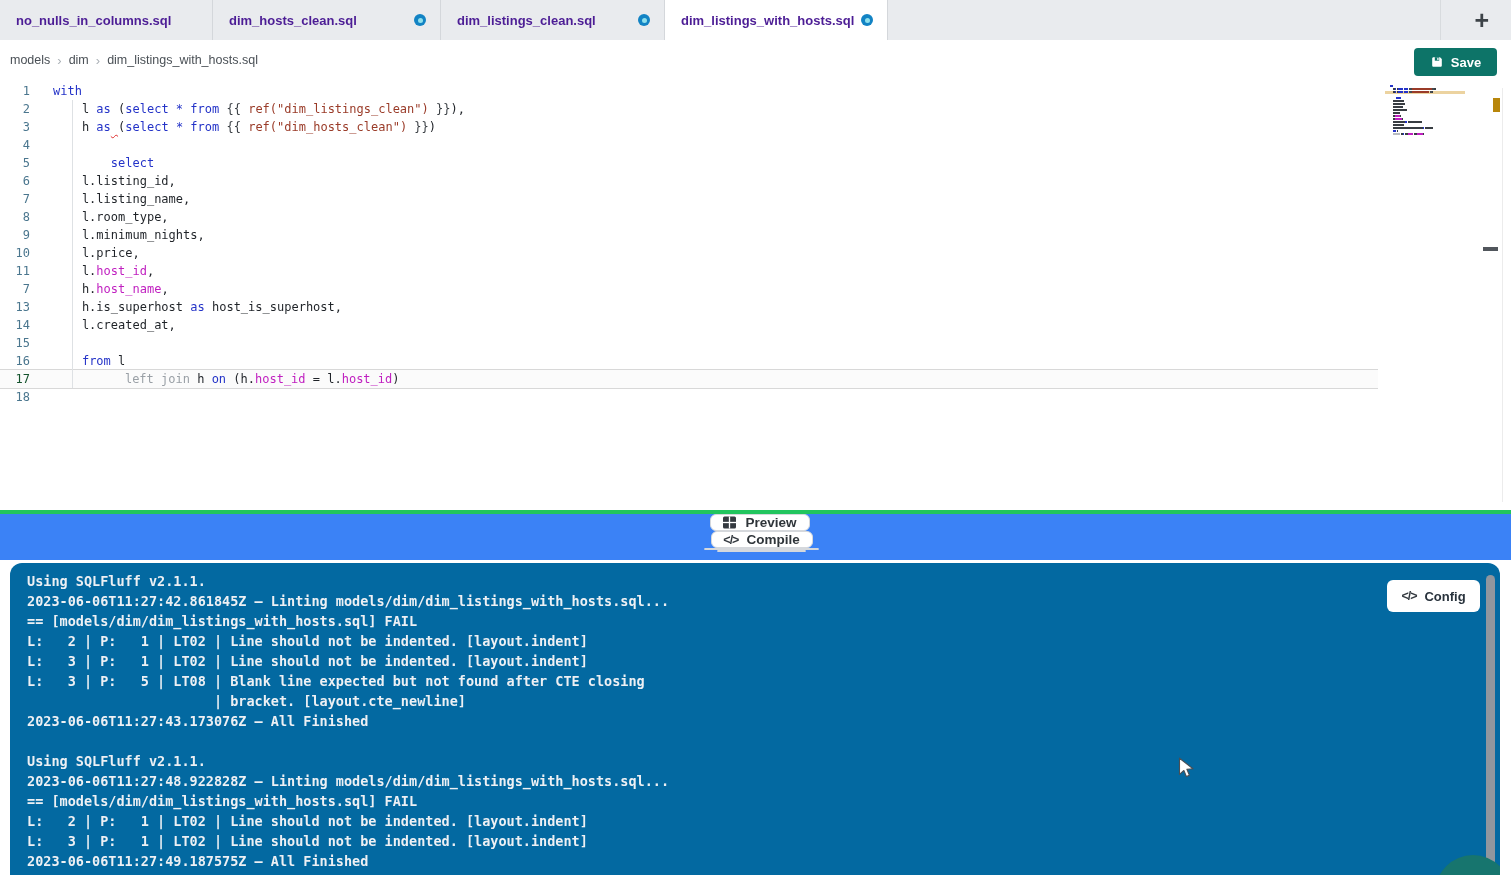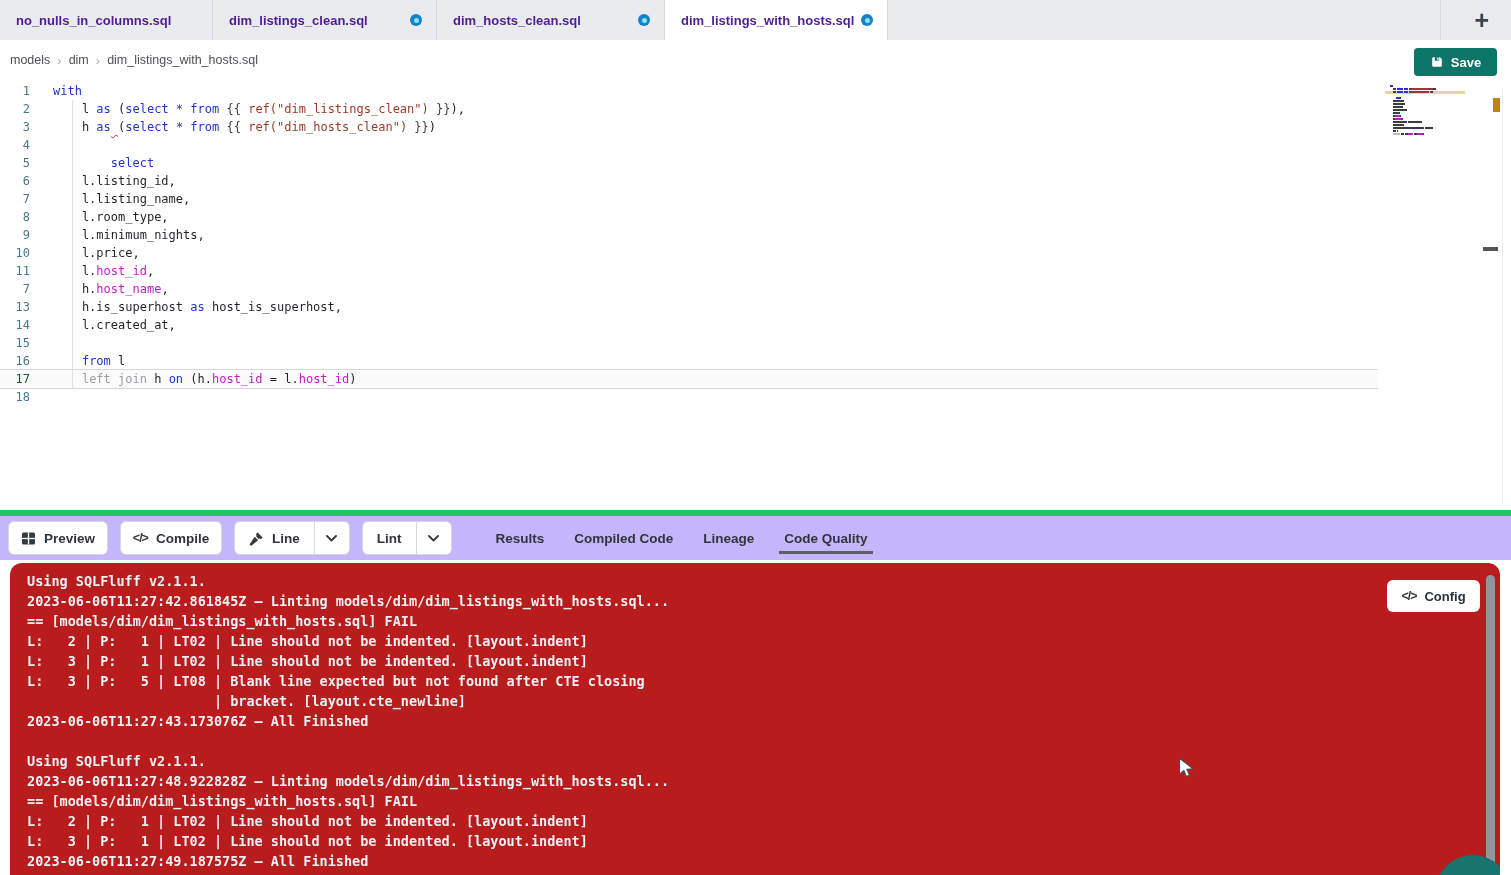--- a/index.html
+++ b/index.html
@@ -24,68 +24,68 @@
 
   
   .editor { position:absolute; left:0; top:80px; width:1511px; height:430px; background:#fff; font-family:"DejaVu Sans Mono",monospace; font-size:12px; }
   .rows { position:absolute; left:0; top:2px; }
   .eline { position:relative; display:flex; height:18px; line-height:18px; width:1378px; }
   .eline.active { background:#fbfbfb; box-shadow:0 -1px 0 #d8d8d8, 0 1px 0 #d8d8d8; }
   .ln { width:30px; text-align:right; color:#4a768e; flex:none; font-size:12px; }
   .eline.active .ln { color:#14532d; }
   .ctext { margin-left:23px; white-space:pre; }
   .sp { color:#1f2328; } .sk { color:#2433c8; } .sj { color:#9a3b28; }
-  .sb { color:#3a3f44; } .sm { color:#c01fc0; } .sg { color:#9aa0a6; }
+  .sb { color:#3a3f44; } .sm { color:#c01fc0; } .sg { color:#9aa0a6;margin-left:43px; }
   .serr { text-decoration:underline wavy #e03131 1px; text-underline-offset:3px; }
   .iguide { position:absolute; left:72px; top:20px; width:1px; height:288px; background:#dee1e4; }
 
   .minimap { position:absolute; left:1390px; top:5px; width:72px; }
   .mm-line { position:relative; height:2px; margin-bottom:1px; display:flex; z-index:2; }
   .mm-seg { height:2px; flex:none; }
   .mm-hl { position:absolute; left:-5px; top:6px; width:80px; height:3px; background:#ecd3a0; z-index:1; }
   .ruler-gold { position:absolute; left:1493px; top:18px; width:7px; height:14px; background:#b8860b; }
   .ruler-dash { position:absolute; left:1483px; top:167px; width:15px; height:4px; background:#51565c; }
   .ruler-line { position:absolute; left:1502px; top:8px; width:1px; height:414px; background:#ececec; }
 
   
-  .actionbar { position:absolute; left:0; top:510px; width:1511px; height:50px; background:#c4b5fd; border-top:6px solid #22c55e; display:flex; align-items:center; }
+  .actionbar { position:absolute; left:0; top:510px; width:1511px; height:50px; background:#3b82f6; border-top:4px solid #22c55e; display:flex; align-items:center;flex-direction:column; }
   .abtn { height:34px; border:1px solid #d5d8dc; border-radius:6px; background:#fff; display:flex; align-items:center; justify-content:center; gap:8px; font-size:13.5px; font-weight:700; color:#2f353a; cursor:pointer; }
   .b-preview { width:100px; margin-left:8px; }
   .b-compile { width:102px; margin-left:12px; }
   .splitgrp { display:flex; margin-left:12px; border:1px solid #d5d8dc; border-radius:6px; height:34px; overflow:hidden; background:#fff; }
   .split-main { display:flex; align-items:center; gap:8px; padding:0 14px; font-size:13.5px; font-weight:700; color:#2f353a; cursor:pointer; }
   .split-arrow { width:35px; display:flex; align-items:center; justify-content:center; border-left:1px solid #d5d8dc; cursor:pointer; }
   .codeicon { font-size:12.5px; font-weight:700; color:#343a40; letter-spacing:-1px; }
   .ptabs { display:flex; margin-left:44px; gap:30px; height:50px; align-items:center; }
   .ptab { font-size:13.5px; color:#2f353a; font-weight:600; position:relative; height:50px; display:flex; align-items:center; cursor:pointer; white-space:nowrap; }
   .ptab.active::after { content:''; position:absolute; left:-5px; right:-5px; bottom:9px; height:3px; background:#5c6167; }
 
   
-  .terminal { position:absolute; left:10px; top:563px; width:1490px; height:312px; background:#b91c1c; border-radius:12px 12px 0 0; overflow:hidden; }
+  .terminal { position:absolute; left:10px; top:563px; width:1490px; height:312px; background:#0369a1; border-radius:12px 12px 0 0; overflow:hidden; }
   .tlines { position:absolute; left:17px; top:8px; }
   .tline { white-space:pre; font-family:"DejaVu Sans Mono",monospace; font-size:13.5px; line-height:20px; font-weight:600; color:#edf0f4; }
   .configbtn { position:absolute; right:20px; top:17px; width:93px; height:32px; background:#fff; border-radius:6px; display:flex; align-items:center; justify-content:center; gap:8px; font-size:13px; font-weight:700; color:#28323c; cursor:pointer; }
   .tscroll { position:absolute; right:5px; top:12px; width:9px; height:300px; background:#90969e; border-radius:5px; }
   .helpcircle { position:absolute; left:1425px; top:292px; width:76px; height:76px; border-radius:50%; background:#17756e; }
 
   .cursor { position:absolute; left:1178px; top:757px; z-index:50; }
 </style>
 </head>
 <body>
 
 <div class="tabbar">
     <div class="etab" style="width: 213px;">
       <span class="tlabel">no_nulls_in_columns.sql</span>
     </div>
+    <div class="etab" style="width: 228px;">
+      <span class="tlabel">dim_hosts_clean.sql</span>
+      <span class="dot"></span>
+    </div>
     <div class="etab" style="width: 224px;">
       <span class="tlabel">dim_listings_clean.sql</span>
-      <span class="dot"></span>
-    </div>
-    <div class="etab" style="width: 228px;">
-      <span class="tlabel">dim_hosts_clean.sql</span>
       <span class="dot"></span>
     </div>
     <div class="etab active" style="width: 223px;">
       <span class="tlabel">dim_listings_with_hosts.sql</span>
       <span class="dot"></span>
     </div>
   </div>
 <div class="tabbar-endsep"></div>
 <div class="newtab">
     <span>+</span>

